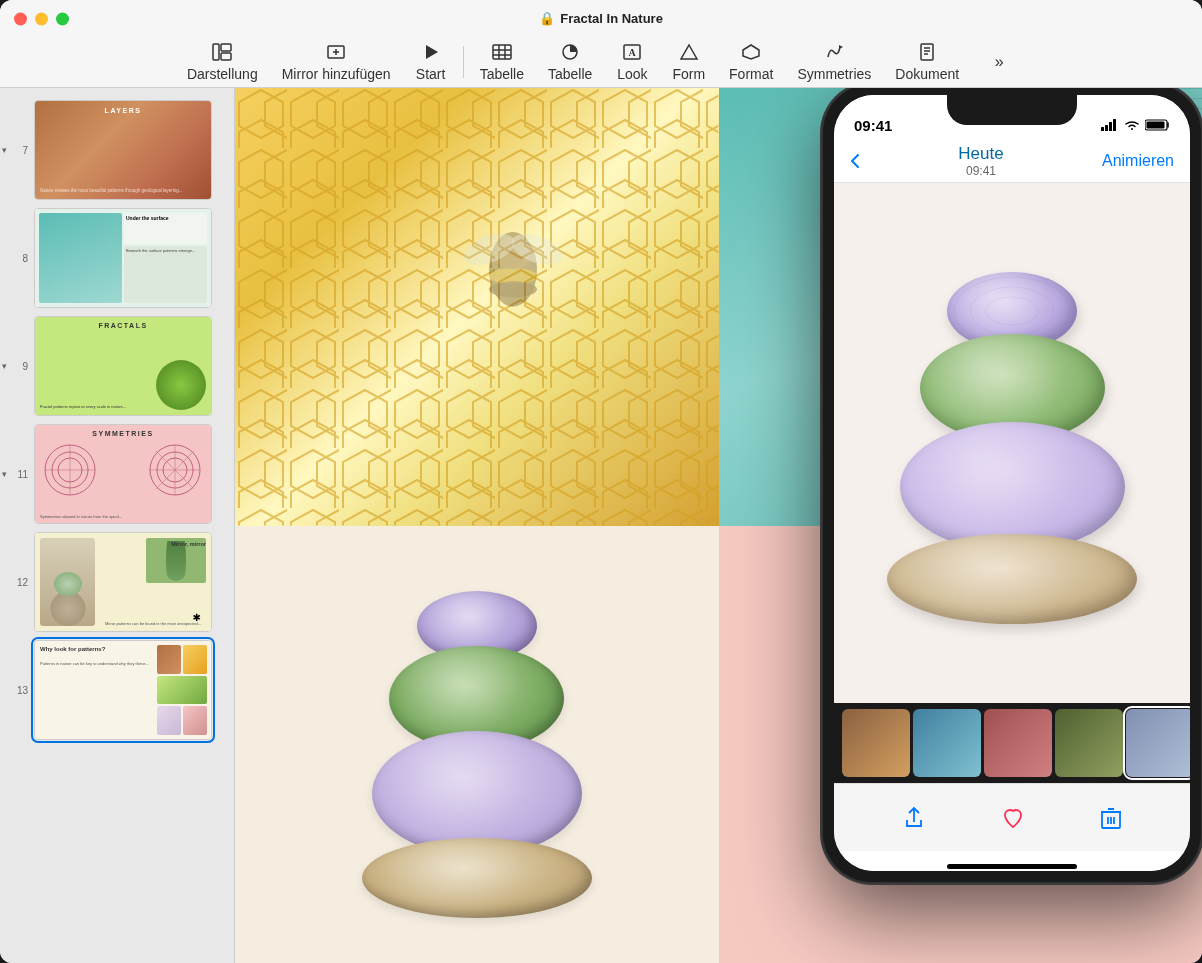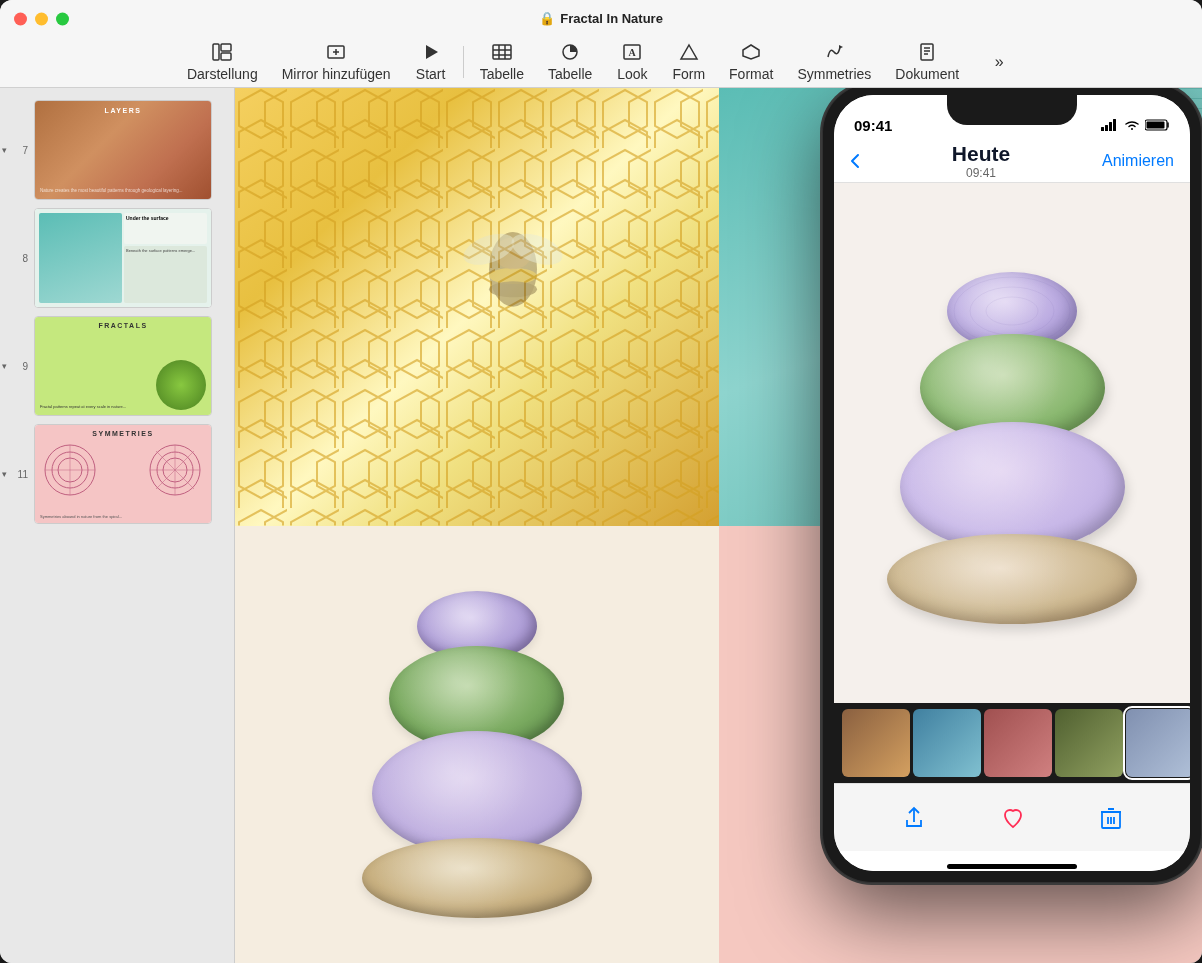--- a/index.html
+++ b/index.html
@@ -266,23 +266,23 @@
       font-size: 16px;
       color: #007aff;
       display: flex;
       align-items: center;
       gap: 4px;
     }
     .phone-nav-title {
       text-align: center;
     }
     .phone-nav-title-main {
-      font-size: 21px;
-      font-weight: 700;
-      color: #0f172a;
+      font-size: 17px;
+      font-weight: 400;
+      color: #0369a1;
     }
     .phone-nav-title-sub {
       font-size: 12px;
       color: #666;
     }
     .phone-nav-action {
       font-size: 16px;
       color: #007aff;
       font-weight: 400;
     }
@@ -545,21 +545,52 @@
               <circle cx="27" cy="27" r="25" fill="none" stroke="#c06080" stroke-width="1"></circle>
               <circle cx="27" cy="27" r="18" fill="none" stroke="#c06080" stroke-width="1"></circle>
               <circle cx="27" cy="27" r="12" fill="none" stroke="#c06080" stroke-width="1"></circle>
               <line x1="2" y1="27" x2="52" y2="27" stroke="#c06080" stroke-width="0.5"></line>
               <line x1="27" y1="2" x2="27" y2="52" stroke="#c06080" stroke-width="0.5"></line>
             </svg>
           </div>
         </div>
       </div>
 
-
+      <div class="slide-item">
+        <span class="slide-number">12</span>
+        <div class="slide-thumbnail-wrapper">
+          <div style="position:absolute;inset:0;background:#f5f0d0;"></div>
+          <div style="position:absolute;left:5px;top:5px;bottom:5px;width:55px;background:linear-gradient(180deg,#d8d0b8,#b8a888);border-radius:3px;overflow:hidden;">
+            <div style="position:absolute;bottom:0;left:50%;transform:translateX(-50%);width:35px;height:35px;background:radial-gradient(#c0b098,#a09070);border-radius:50%;"></div>
+            <div style="position:absolute;bottom:30px;left:50%;transform:translateX(-50%);width:28px;height:24px;background:radial-gradient(#b8d0b0,#80a870);border-radius:50%;"></div>
+          </div>
+          <div style="position:absolute;right:5px;top:5px;width:60px;height:45px;background:#90b870;border-radius:2px;display:flex;align-items:center;justify-content:center;">
+            <div style="width:20px;height:40px;background:linear-gradient(180deg,#508040,#70a060);border-radius:0 0 10px 10px;clip-path:ellipse(50% 100% at 50% 50%);"></div>
+          </div>
+          <div style="position:absolute;right:5px;top:8px;font-size:5.5px;font-weight:600;color:#333;">Mirror, mirror</div>
+          <div style="position:absolute;bottom:5px;right:5px;left:70px;font-size:4px;color:#555;line-height:1.3;">Mirror patterns can be found in the most unexpected...</div>
+          <div style="position:absolute;bottom:8px;right:10px;font-size:10px;">✱</div>
+        </div>
+      </div>
+
+      <div class="slide-item selected">
+        <span class="slide-number">13</span>
+        <div class="slide-thumbnail-wrapper" style="outline: 2.5px solid #0071e3; outline-offset:1px; border-radius:4px;">
+          <div style="position:absolute;inset:0;background:#f8f5e8;"></div>
+          <div style="position:absolute;top:4px;left:5px;right:55px;font-size:6px;font-weight:600;color:#333;line-height:1.4;">Why look for patterns?</div>
+          <div style="position:absolute;top:20px;left:5px;right:55px;font-size:4px;color:#555;line-height:1.4;">Patterns in nature can be key to understand why they thrive...</div>
+          <div style="position:absolute;right:4px;top:4px;width:50px;height:90px;display:grid;grid-template-columns:1fr 1fr;grid-template-rows:1fr 1fr 1fr;gap:2px;">
+            <div style="background:linear-gradient(135deg,#b07040,#d09060);border-radius:2px;"></div>
+            <div style="background:linear-gradient(135deg,#f5d060,#e8a020);border-radius:2px;"></div>
+            <div style="background:linear-gradient(135deg,#c5e87e,#70a840);border-radius:2px;grid-column:1/-1;"></div>
+            <div style="background:linear-gradient(135deg,#e8d8e8,#c8b8d8);border-radius:2px;"></div>
+            <div style="background:linear-gradient(135deg,#f5c5c5,#d09090);border-radius:2px;"></div>
+          </div>
+        </div>
+      </div>
     </div>
 
     <div class="canvas-area" style="position:relative;">
 
       <div class="quad quad-honeybee">
         <div style="position:absolute;inset:0;background:linear-gradient(135deg, #f5d060 0%, #e8c040 25%, #fff8c0 50%, #f0e080 65%, #d4a030 100%);">
 
           <svg width="100%" height="100%" style="position:absolute;inset:0;opacity:0.6">
             <defs>
               <pattern id="hex" x="0" y="0" width="52" height="60" patternUnits="userSpaceOnUse">

